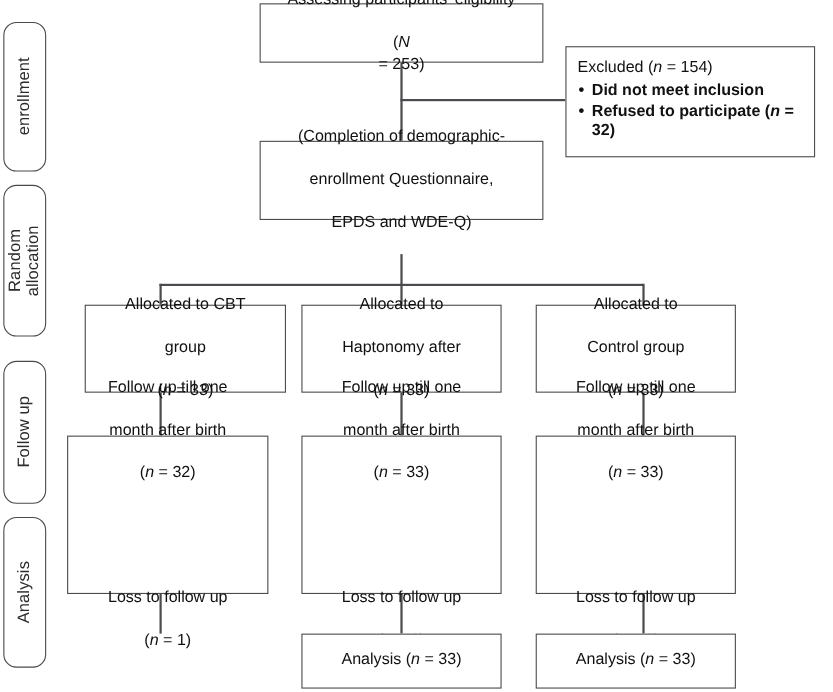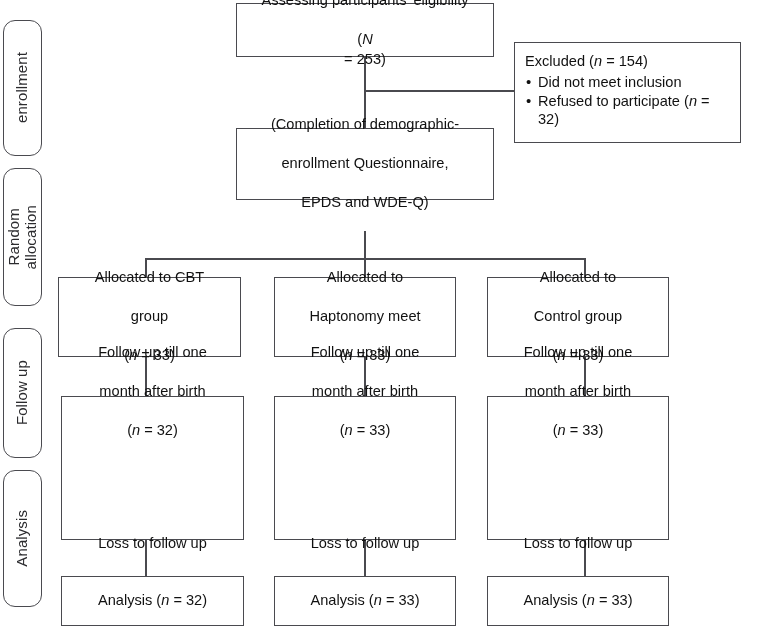--- a/index.html
+++ b/index.html
@@ -71,20 +71,21 @@
   }
 
   
   .excl-head { margin: 0 0 1px 0; }
   .excl-list { margin: 0; padding: 0; list-style: none; }
   .excl-list li {
     position: relative;
     padding-left: 13px;
     margin: 0;
     line-height: 1.3;
+    font-weight: bold;
   }
   .excl-list li::before {
     content: "\2022";
     position: absolute;
     left: 1px;
     top: -1px;
     font-size: 15px;
   }
   .excl-list li .cont { display: block; padding-left: 8px; }
 
@@ -162,32 +163,32 @@
   </div>
 
   <div class="node" style="left:236px; top:128px; width:258px; height:72px;">
     <div class="txt">
       <div>(Completion of demographic-</div>
       <div>enrollment Questionnaire,</div>
       <div>EPDS and WDE-Q)</div>
     </div>
   </div>
 
-  <div class="node" style="left:58px; top:277px; width:183px; height:80px;">
+  <div class="node" style="left:77px; top:277px; width:183px; height:80px;">
     <div class="txt">
       <div>Allocated to CBT</div>
       <div>group</div>
       <div><span>(</span><em class="it">n</em><span> = 33)</span></div>
     </div>
   </div>
 
   <div class="node" style="left:274px; top:277px; width:182px; height:80px;">
     <div class="txt">
       <div>Allocated to</div>
-      <div>Haptonomy meet</div>
+      <div>Haptonomy after</div>
       <div><span>(</span><em class="it">n</em><span> = 33)</span></div>
     </div>
   </div>
 
   <div class="node" style="left:487px; top:277px; width:182px; height:80px;">
     <div class="txt">
       <div>Allocated to</div>
       <div>Control group</div>
       <div><span>(</span><em class="it">n</em><span> = 33)</span></div>
     </div>
@@ -231,23 +232,20 @@
         <div><span>(</span><em class="it">n</em><span> = 33)</span></div>
       </div>
       <div class="gap"></div>
       <div class="para">
         <div>Loss to follow up</div>
         <div><span>(</span><em class="it">n</em><span> = 0)</span></div>
       </div>
     </div>
   </div>
 
-  <div class="node" style="left:61px; top:576px; width:183px; height:50px;">
-    <div class="txt"><span>Analysis (</span><em class="it">n</em><span> = 32)</span></div>
-  </div>
 
   <div class="node" style="left:274px; top:576px; width:182px; height:50px;">
     <div class="txt"><span>Analysis (</span><em class="it">n</em><span> = 33)</span></div>
   </div>
 
   <div class="node" style="left:487px; top:576px; width:182px; height:50px;">
     <div class="txt"><span>Analysis (</span><em class="it">n</em><span> = 33)</span></div>
   </div>
 
 </div>

